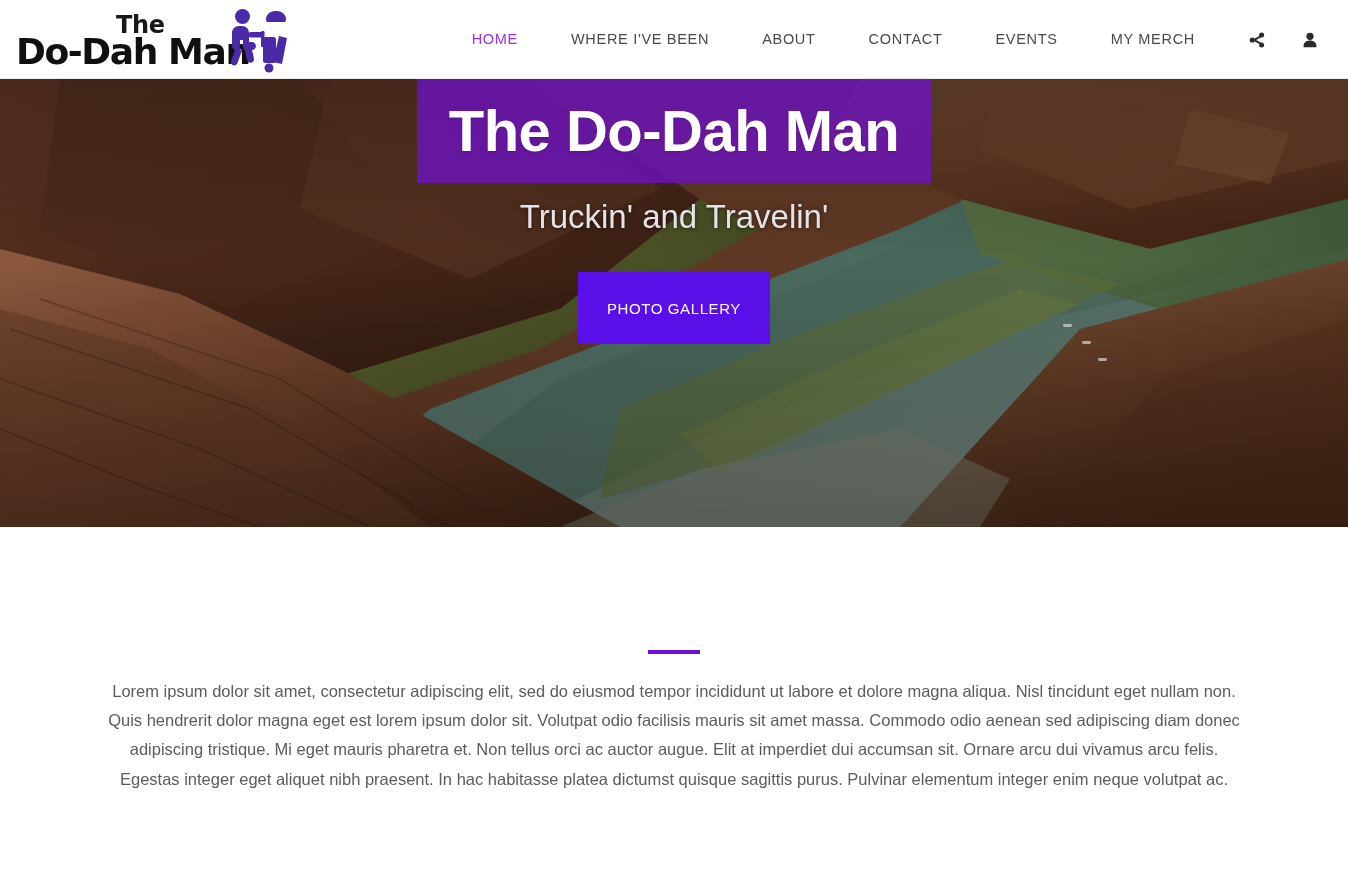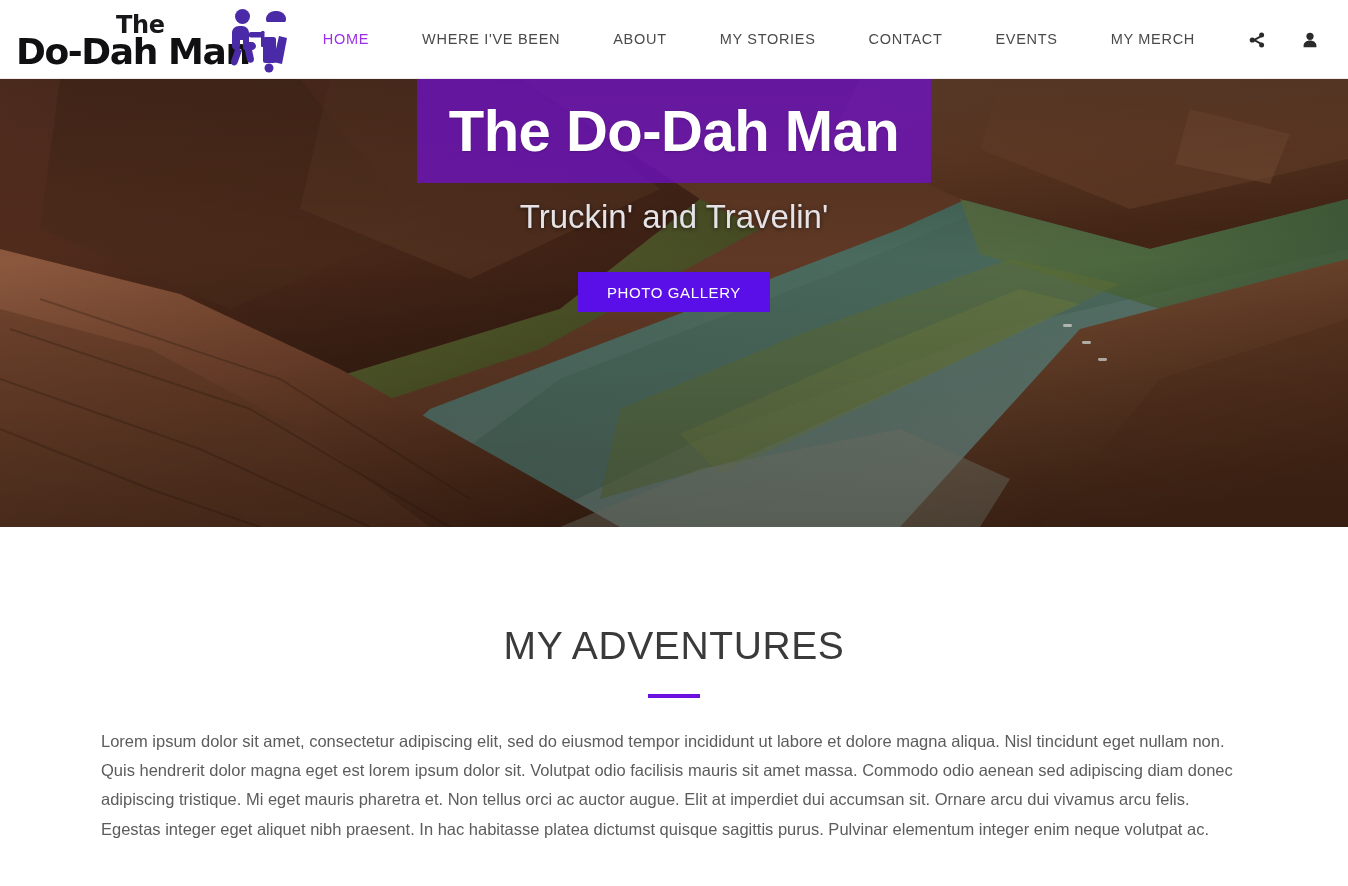--- a/index.html
+++ b/index.html
@@ -142,21 +142,21 @@
     font-size: 33px;
     color: #e6e3e6;
     font-weight: 400;
     letter-spacing: 0px;
     text-shadow: 0 1px 4px rgba(0,0,0,0.55);
     white-space: nowrap;
   }
   .hero-cta {
     margin-top: 36px;
     width: 192px;
-    height: 40px;
+    height: 72px;
     background: #5B0FE8;
     color: #ffffff;
     border: none;
     font-size: 15px;
     letter-spacing: 0.6px;
     font-family: "Liberation Sans", sans-serif;
     cursor: pointer;
     display: flex;
     align-items: center;
     justify-content: center;
@@ -175,26 +175,26 @@
     color: #3a3a3a;
     letter-spacing: 0.6px;
   }
   .section-rule {
     width: 52px;
     height: 4px;
     background: #6B10E0;
     margin: 26px auto 0;
   }
   .section-body {
-    margin: 29px auto 0;
+    margin: 23px auto 0;
     width: 1146px;
     font-size: 16.5px;
     line-height: 1.77;
     color: #5c5c5c;
-    text-align: left;
+    text-align: center;
   }
 </style>
 </head>
 <body>
 
 <header class="site-header">
 
   <a class="logo-block" href="#">
     <div class="logo-wordmark">
       <span class="logo-the">The</span>
@@ -224,21 +224,20 @@
           <circle cx="44" cy="63" r="4.5"></circle>
         </g>
       </svg>
     </span>
   </a>
 
   <nav class="main-nav">
     <a class="nav-link is-active" href="#">HOME</a>
     <a class="nav-link" href="#">WHERE I'VE BEEN</a>
     <a class="nav-link" href="#">ABOUT</a>
-    <a class="nav-link" href="#">MY STORIES</a>
     <a class="nav-link" href="#">CONTACT</a>
     <a class="nav-link" href="#">EVENTS</a>
     <a class="nav-link" href="#">MY MERCH</a>
 
     <span class="nav-icon-btn share">
       <svg width="16" height="16" viewBox="0 0 16 16" aria-hidden="true">
         <g fill="#2b2b2b">
           <circle cx="12.6" cy="3.1" r="2.5"></circle>
           <circle cx="3.3" cy="8" r="2.6"></circle>
           <circle cx="12.6" cy="12.9" r="2.5"></circle>
@@ -348,16 +347,15 @@
   <div class="hero-inner">
     <div class="hero-title-band">
       <h1 class="hero-title">The Do-Dah Man</h1>
     </div>
     <p class="hero-subtitle">Truckin' and Travelin'</p>
     <button class="hero-cta">PHOTO GALLERY</button>
   </div>
 </section>
 
 <section class="adventures">
-  <h2 class="section-heading">MY ADVENTURES</h2>
   <div class="section-rule"></div>
   <p class="section-body">Lorem ipsum dolor sit amet, consectetur adipiscing elit, sed do eiusmod tempor incididunt ut labore et dolore magna aliqua. Nisl tincidunt eget nullam non. Quis hendrerit dolor magna eget est lorem ipsum dolor sit. Volutpat odio facilisis mauris sit amet massa. Commodo odio aenean sed adipiscing diam donec adipiscing tristique. Mi eget mauris pharetra et. Non tellus orci ac auctor augue. Elit at imperdiet dui accumsan sit. Ornare arcu dui vivamus arcu felis. Egestas integer eget aliquet nibh praesent. In hac habitasse platea dictumst quisque sagittis purus. Pulvinar elementum integer enim neque volutpat ac.</p>
 </section>
 
 </body></html>

